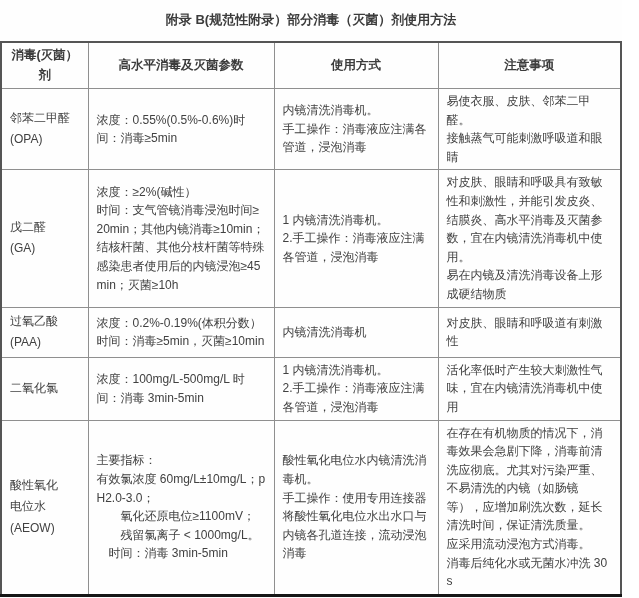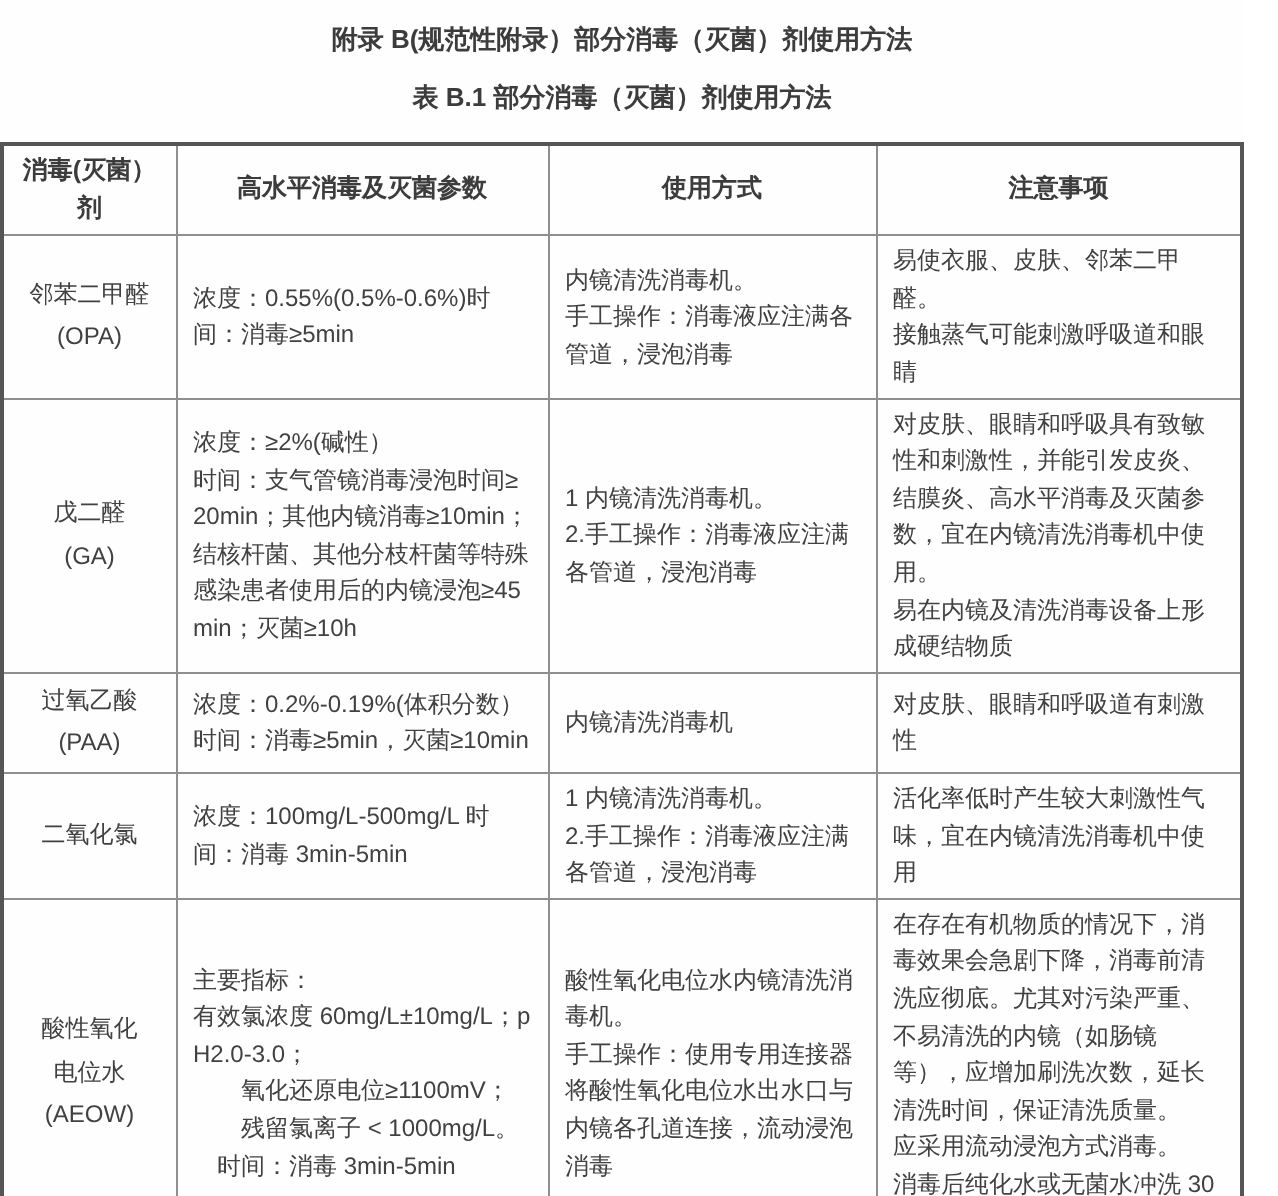--- a/index.html
+++ b/index.html
@@ -23,35 +23,34 @@
     padding:3px 8px;
     font-size:12px;line-height:1.55;color:#414141;
     vertical-align:middle;
     box-sizing:border-box;
   }
   th{
     text-align:center;font-weight:bold;font-size:12.5px;color:#3c3c3c;
     height:35px;
   }
   td.pre{white-space:pre-wrap;word-break:break-all;text-align:left;}
-  td.agent{text-align:center;white-space:pre-line;line-height:1.8;}
+  td.agent{white-space:pre-line;line-height:1.8;}
   tr.r-opa{height:56px;}
   tr.r-ga{height:111px;}
   tr.r-paa{height:48px;}
   tr.r-cl{height:62px;}
   tr.r-aeow{height:143px;}
 </style>
 </head>
 <body>
 
 <div class="page">
 
   <div class="titles">
     <div class="title">附录 B(规范性附录）部分消毒（灭菌）剂使用方法</div>
-    <div class="title">表 B.1 部分消毒（灭菌）剂使用方法</div>
   </div>
 
   <table class="usage">
     <colgroup>
       <col style="width:87px">
       <col style="width:186px">
       <col style="width:164px">
       <col style="width:183px">
     </colgroup>
     <thead>

